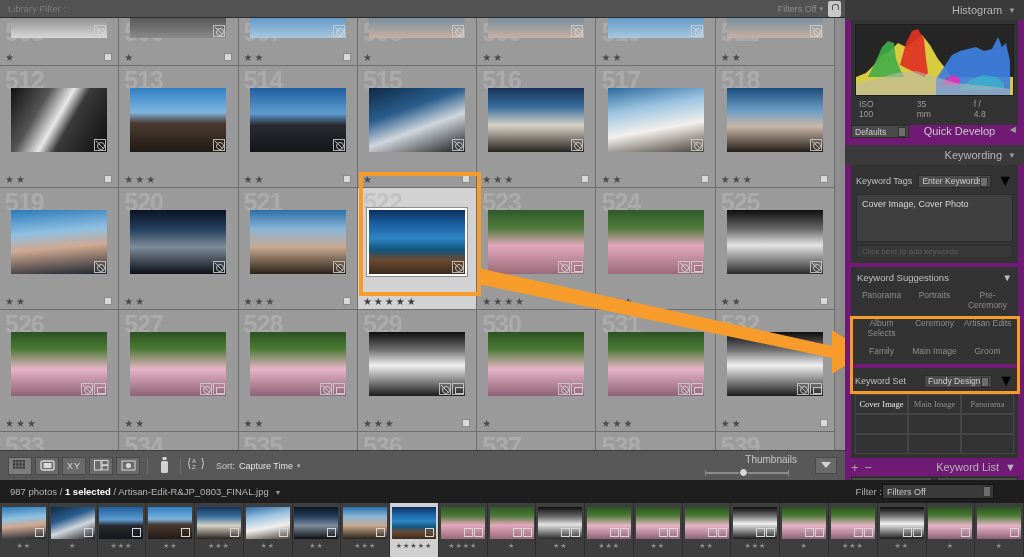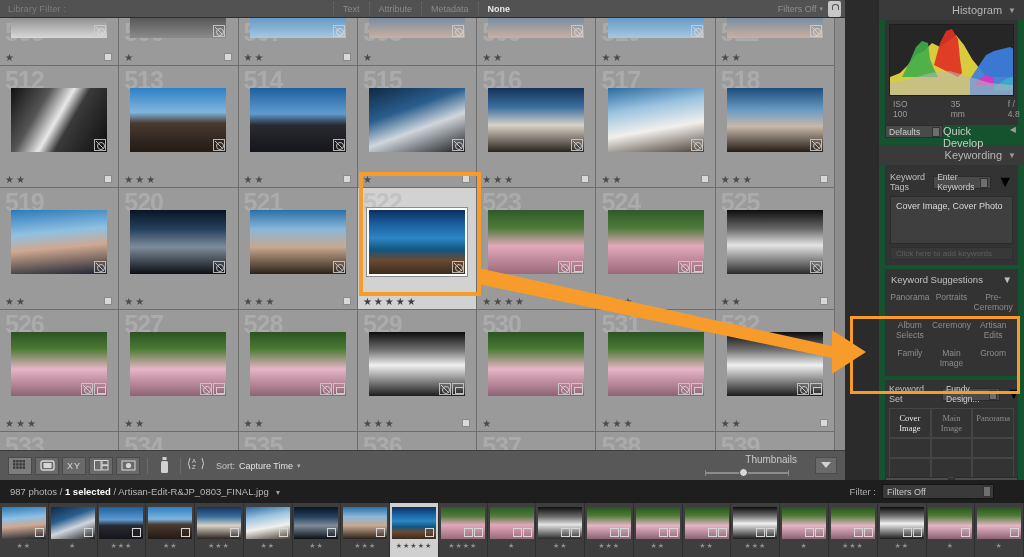--- a/index.html
+++ b/index.html
@@ -59,21 +59,21 @@
   #grid-bot .cell { height:44px; }
 
   
   #sel-ring { position:absolute; left:359px; top:172px; width:122px; height:124px;
     border:4px solid #f79c2a; pointer-events:none; }
 
   
   #arrow { position:absolute; left:0; top:0; width:1024px; height:557px; pointer-events:none; }
 
   
-  #right { position:absolute; right:0; top:0; width:145px; height:557px; background:#14532d; }
+  #right { position:absolute; right:0; top:0; width:179px; height:557px; background:#701a75; }
   .panel-hd { height:20px; display:flex; align-items:center; justify-content:flex-end;
     padding-right:8px; gap:6px; background:#3a3a3a; color:#b6b6b6; font-size:11px; }
   .panel-hd .tri { font-size:8px; color:#9a9a9a; }
   .panel-body { background:#333; margin:0 6px; padding:5px; }
 
   .histo { height:72px; background:#262626; border:1px solid #1e1e1e; position:relative; overflow:hidden; }
   .histo svg { display:block; }
   .histo-info { display:flex; justify-content:space-between; font-size:8.5px; color:#9c9c9c;
     padding:3px 4px 2px;gap:43px; }
   .origphoto { display:flex; align-items:center; gap:5px; font-size:9px; color:#9c9c9c; padding:2px 4px 4px; }
@@ -140,21 +140,21 @@
   .slider-track .tick { position:absolute; top:2px; width:1px; height:6px; background:#8c8c8c; }
   #toolbar-arrow { position:absolute; right:8px; top:6px; width:22px; height:17px;
     background:#6a6a6a; border:1px solid #4a4a4a; display:flex; align-items:center; justify-content:center; }
 
   
   #statusbar { position:absolute; left:0; top:480px; width:1024px; height:23px;
     background:#1e1e1e; display:flex; align-items:center; }
   #statusbar .st { font-size:9.5px; color:#b8b8b8; margin-left:10px; }
   #statusbar .st b { color:#ffffff; }
   #statusbar .st .tri { color:#9a9a9a; font-size:7px; margin-left:3px; }
-  #st-filter { position:absolute; right:30px; display:flex; align-items:center; gap:6px; }
+  #st-filter { position:absolute; right:30px; display:flex; align-items:center; }
   #st-filter .lbl { font-size:9.5px; color:#b0b0b0; }
   #st-filter .fcombo { background:#3a3a3a; border:1px solid #151515; width:112px; height:15px;
     font-size:9px; color:#c8c8c8; display:flex; align-items:center; padding:0 4px; position:relative; }
   #st-filter .fcombo .spin { position:absolute; right:2px; top:1px; width:8px;height:11px;background:#6e6e6e;border:1px solid #333;}
 
   
   #filmstrip { position:absolute; left:0; top:503px; width:1024px; height:54px;
     background:#383838; display:flex; align-items:flex-start; }
   .fs { position:relative; width:50px; height:54px; background:#3e3e3e;
     border-right:1px solid #2e2e2e; padding-top:4px; }
@@ -166,27 +166,20 @@
   .fs .fbadges { position:absolute; right:2px; bottom:2px; display:flex; gap:1px; }
   .fs .fb { width:9px;height:9px;border:1px solid #d6d6d6; }
 </style>
 </head>
 <body>
 
 <div id="app">
 
   <div id="filter-bar">
     <span class="lf-label">Library Filter :</span>
-    <div class="lf-mid">
-      <span class="seg">Text</span>
-      <span class="seg">Attribute</span>
-      <span class="seg">Metadata</span>
-      <span class="seg active">None</span>
-      <span class="seg tail"></span>
-    </div>
     <div class="lf-right">
       <span>Filters Off</span>
       <span style="font-size:7px;">▾</span>
     </div>
     <div class="lf-lock"></div>
   </div>
 
   <div id="grid-area">
     <div id="grid-top">
         <div class="cell">

